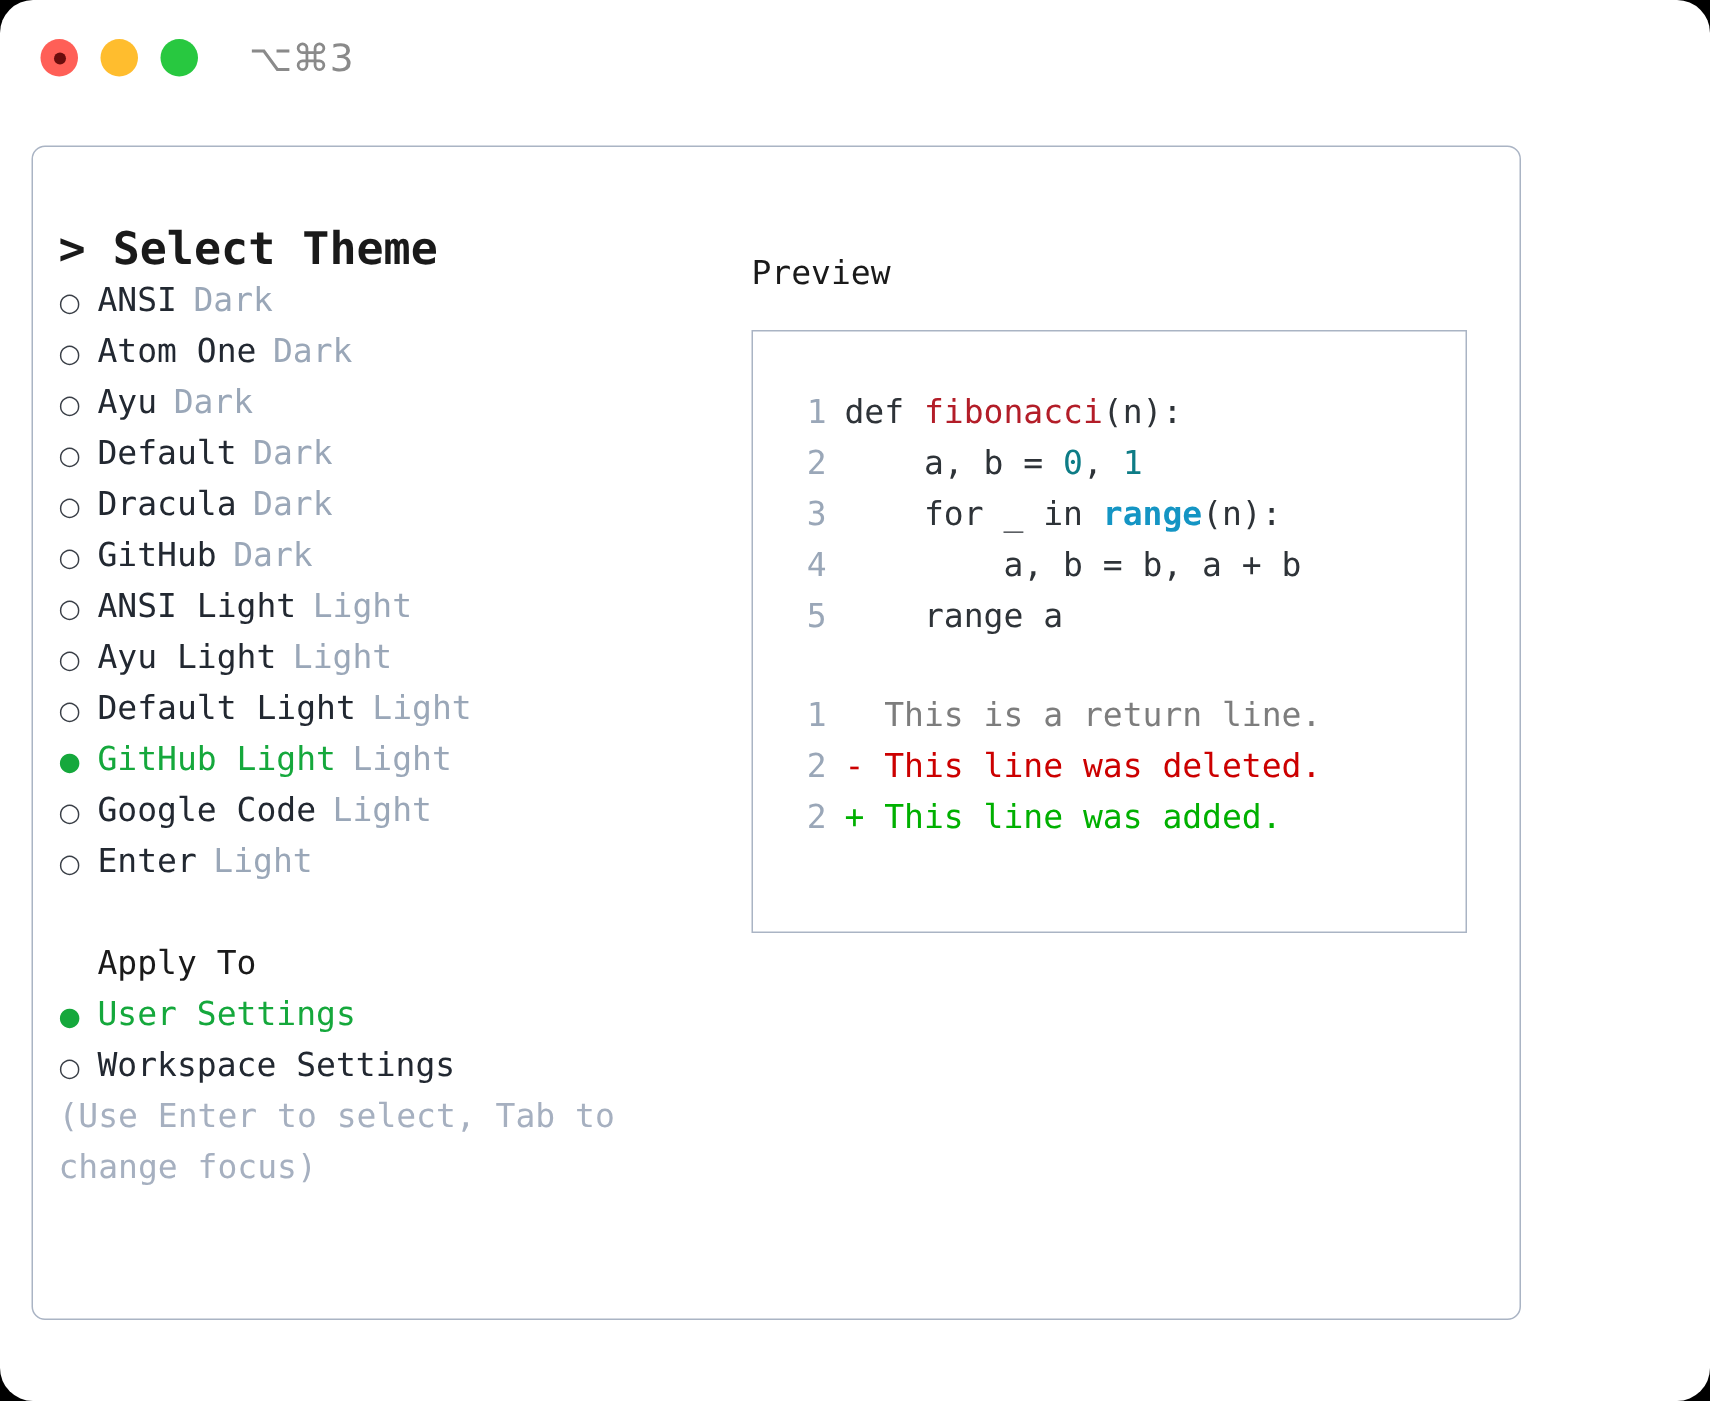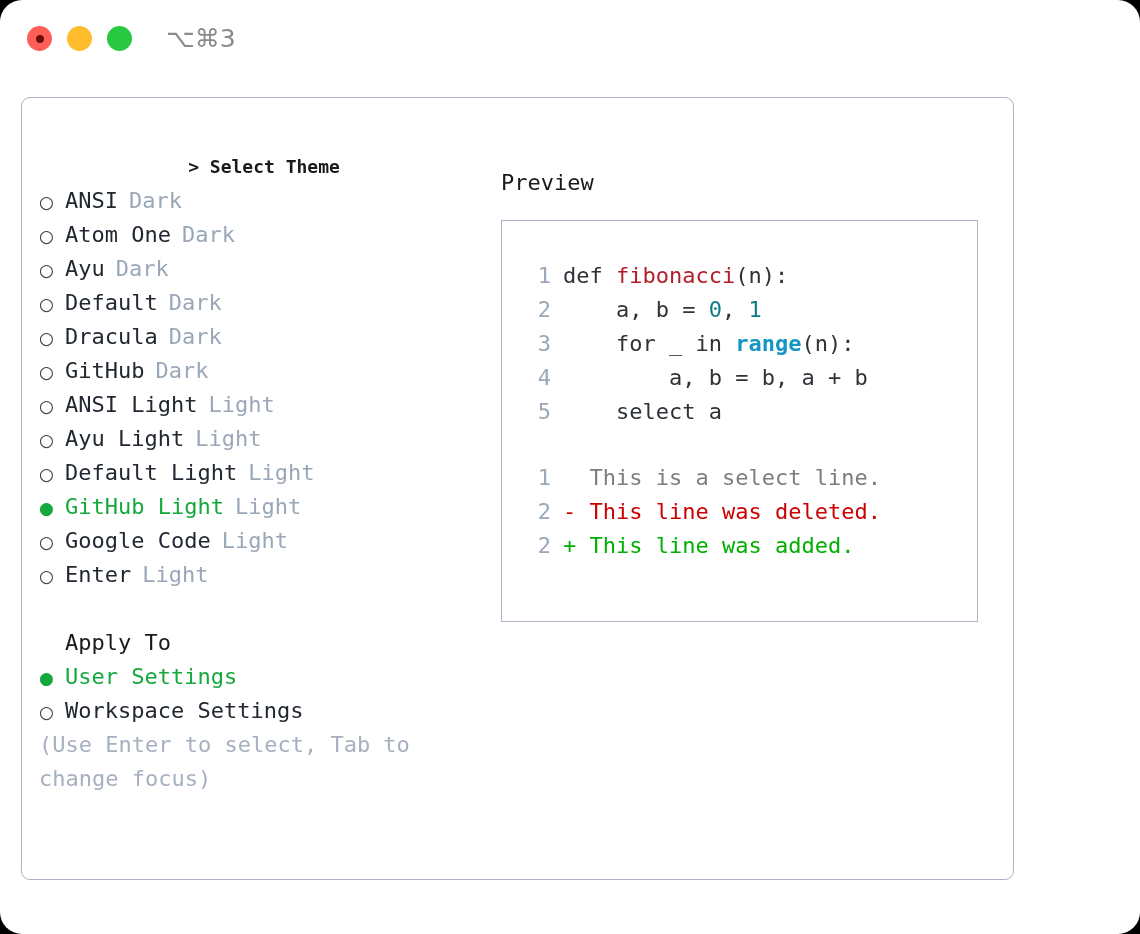--- a/index.html
+++ b/index.html
@@ -91,26 +91,25 @@
 
   
   .left-col {
     position: absolute;
     left: 17px;
     top: 52px;
     width: 450px;
   }
 
   .section-header {
-    font-size: 18px;
+    font-size: 30px;
     line-height: 34px;
     color: #1a1a1a;
     white-space: pre;
     height: 34px;
-    text-align: center;
   }
   .section-header.bold { font-weight: bold; }
 
   .opt-row {
     display: flex;
     align-items: baseline;
     height: 34px;
     font-size: 22px;
     line-height: 34px;
     white-space: pre;
@@ -244,25 +243,25 @@
       </div>
 
       <div class="right-col">
         <div class="preview-title">Preview</div>
         <div class="preview-box">
           <div id="code-lines">
               <div class="code-line"><span class="lineno">1</span><span class="code-text">def </span><span class="code-text tok-fn">fibonacci</span><span class="code-text">(n):</span></div>
               <div class="code-line"><span class="lineno">2</span><span class="code-text">    a, b = </span><span class="code-text tok-num">0</span><span class="code-text">, </span><span class="code-text tok-num">1</span></div>
               <div class="code-line"><span class="lineno">3</span><span class="code-text">    for _ in </span><span class="code-text tok-call">range</span><span class="code-text">(n):</span></div>
               <div class="code-line"><span class="lineno">4</span><span class="code-text">        a, b = b, a + b</span></div>
-              <div class="code-line"><span class="lineno">5</span><span class="code-text">    select a</span></div>
+              <div class="code-line"><span class="lineno">5</span><span class="code-text">    range a</span></div>
             </div>
           <div class="blank-line"></div>
           <div id="diff-lines">
-              <div class="code-line diff-ctx"><span class="lineno">1</span><span class="code-text">  This is a select line.</span></div>
+              <div class="code-line diff-ctx"><span class="lineno">1</span><span class="code-text">  This is a return line.</span></div>
               <div class="code-line diff-del"><span class="lineno">2</span><span class="code-text">- This line was deleted.</span></div>
               <div class="code-line diff-add"><span class="lineno">2</span><span class="code-text">+ This line was added.</span></div>
             </div>
         </div>
       </div>
 
     </div>
   </div>
 </div>
 

